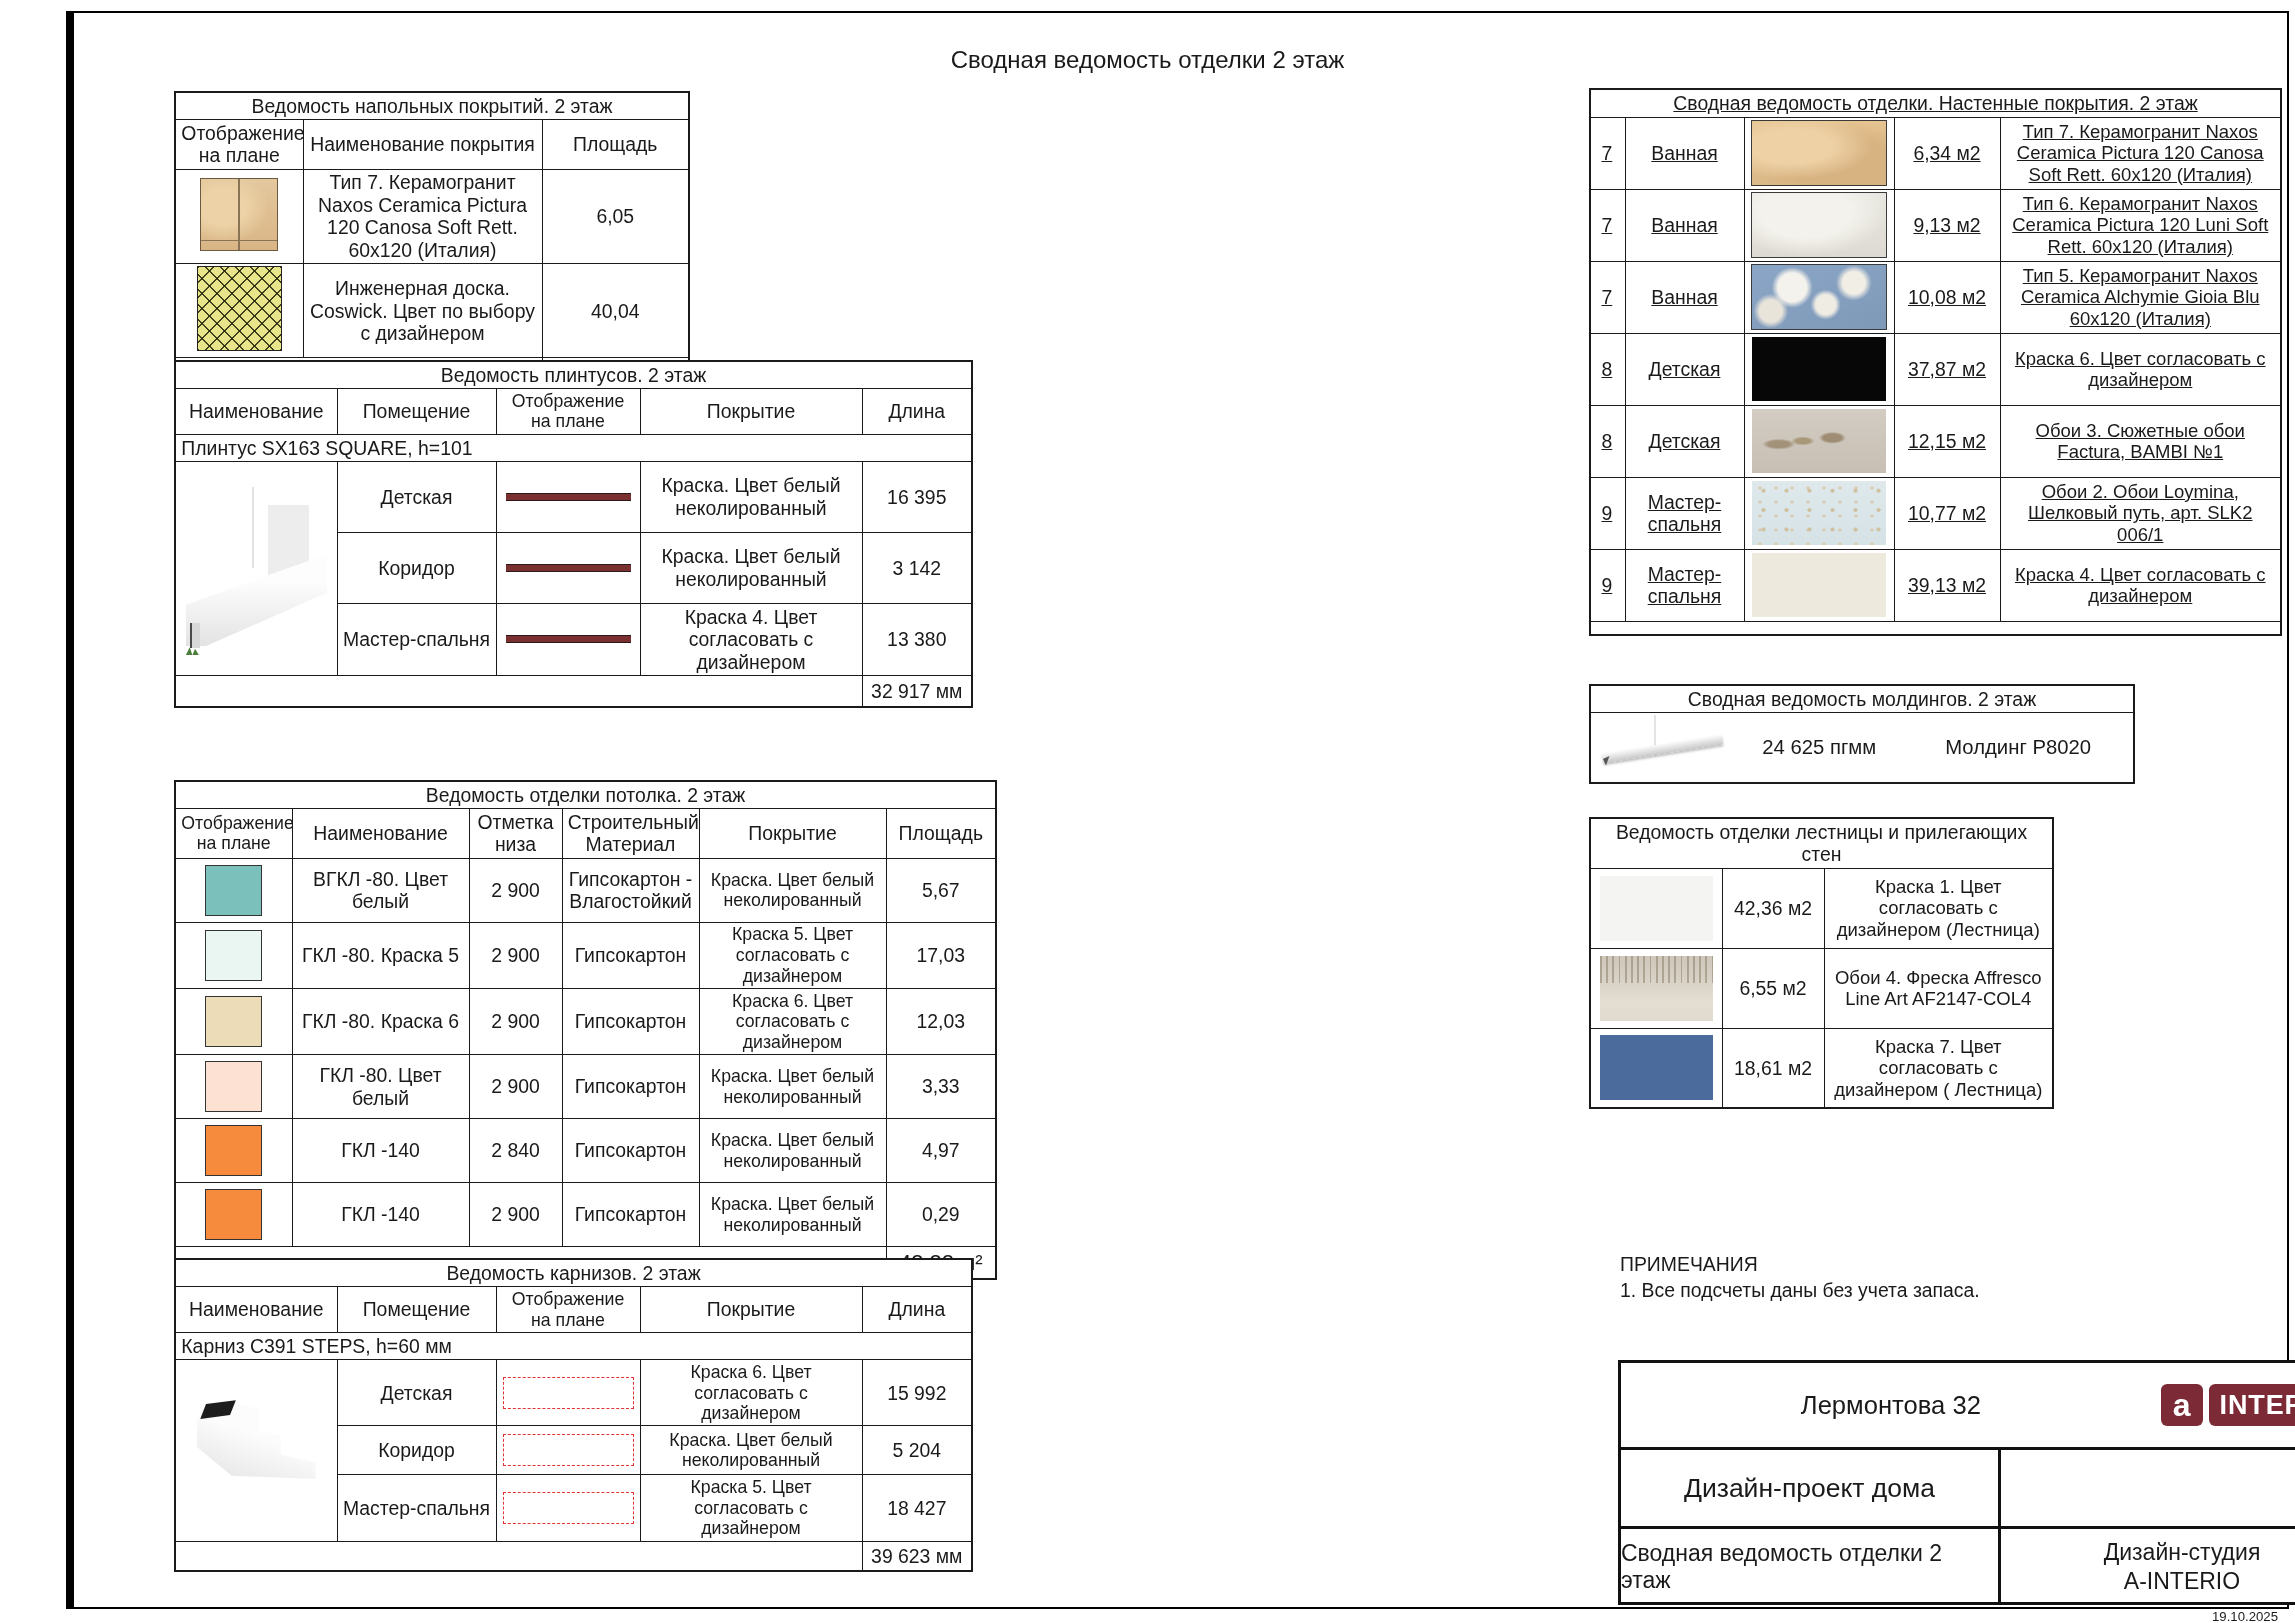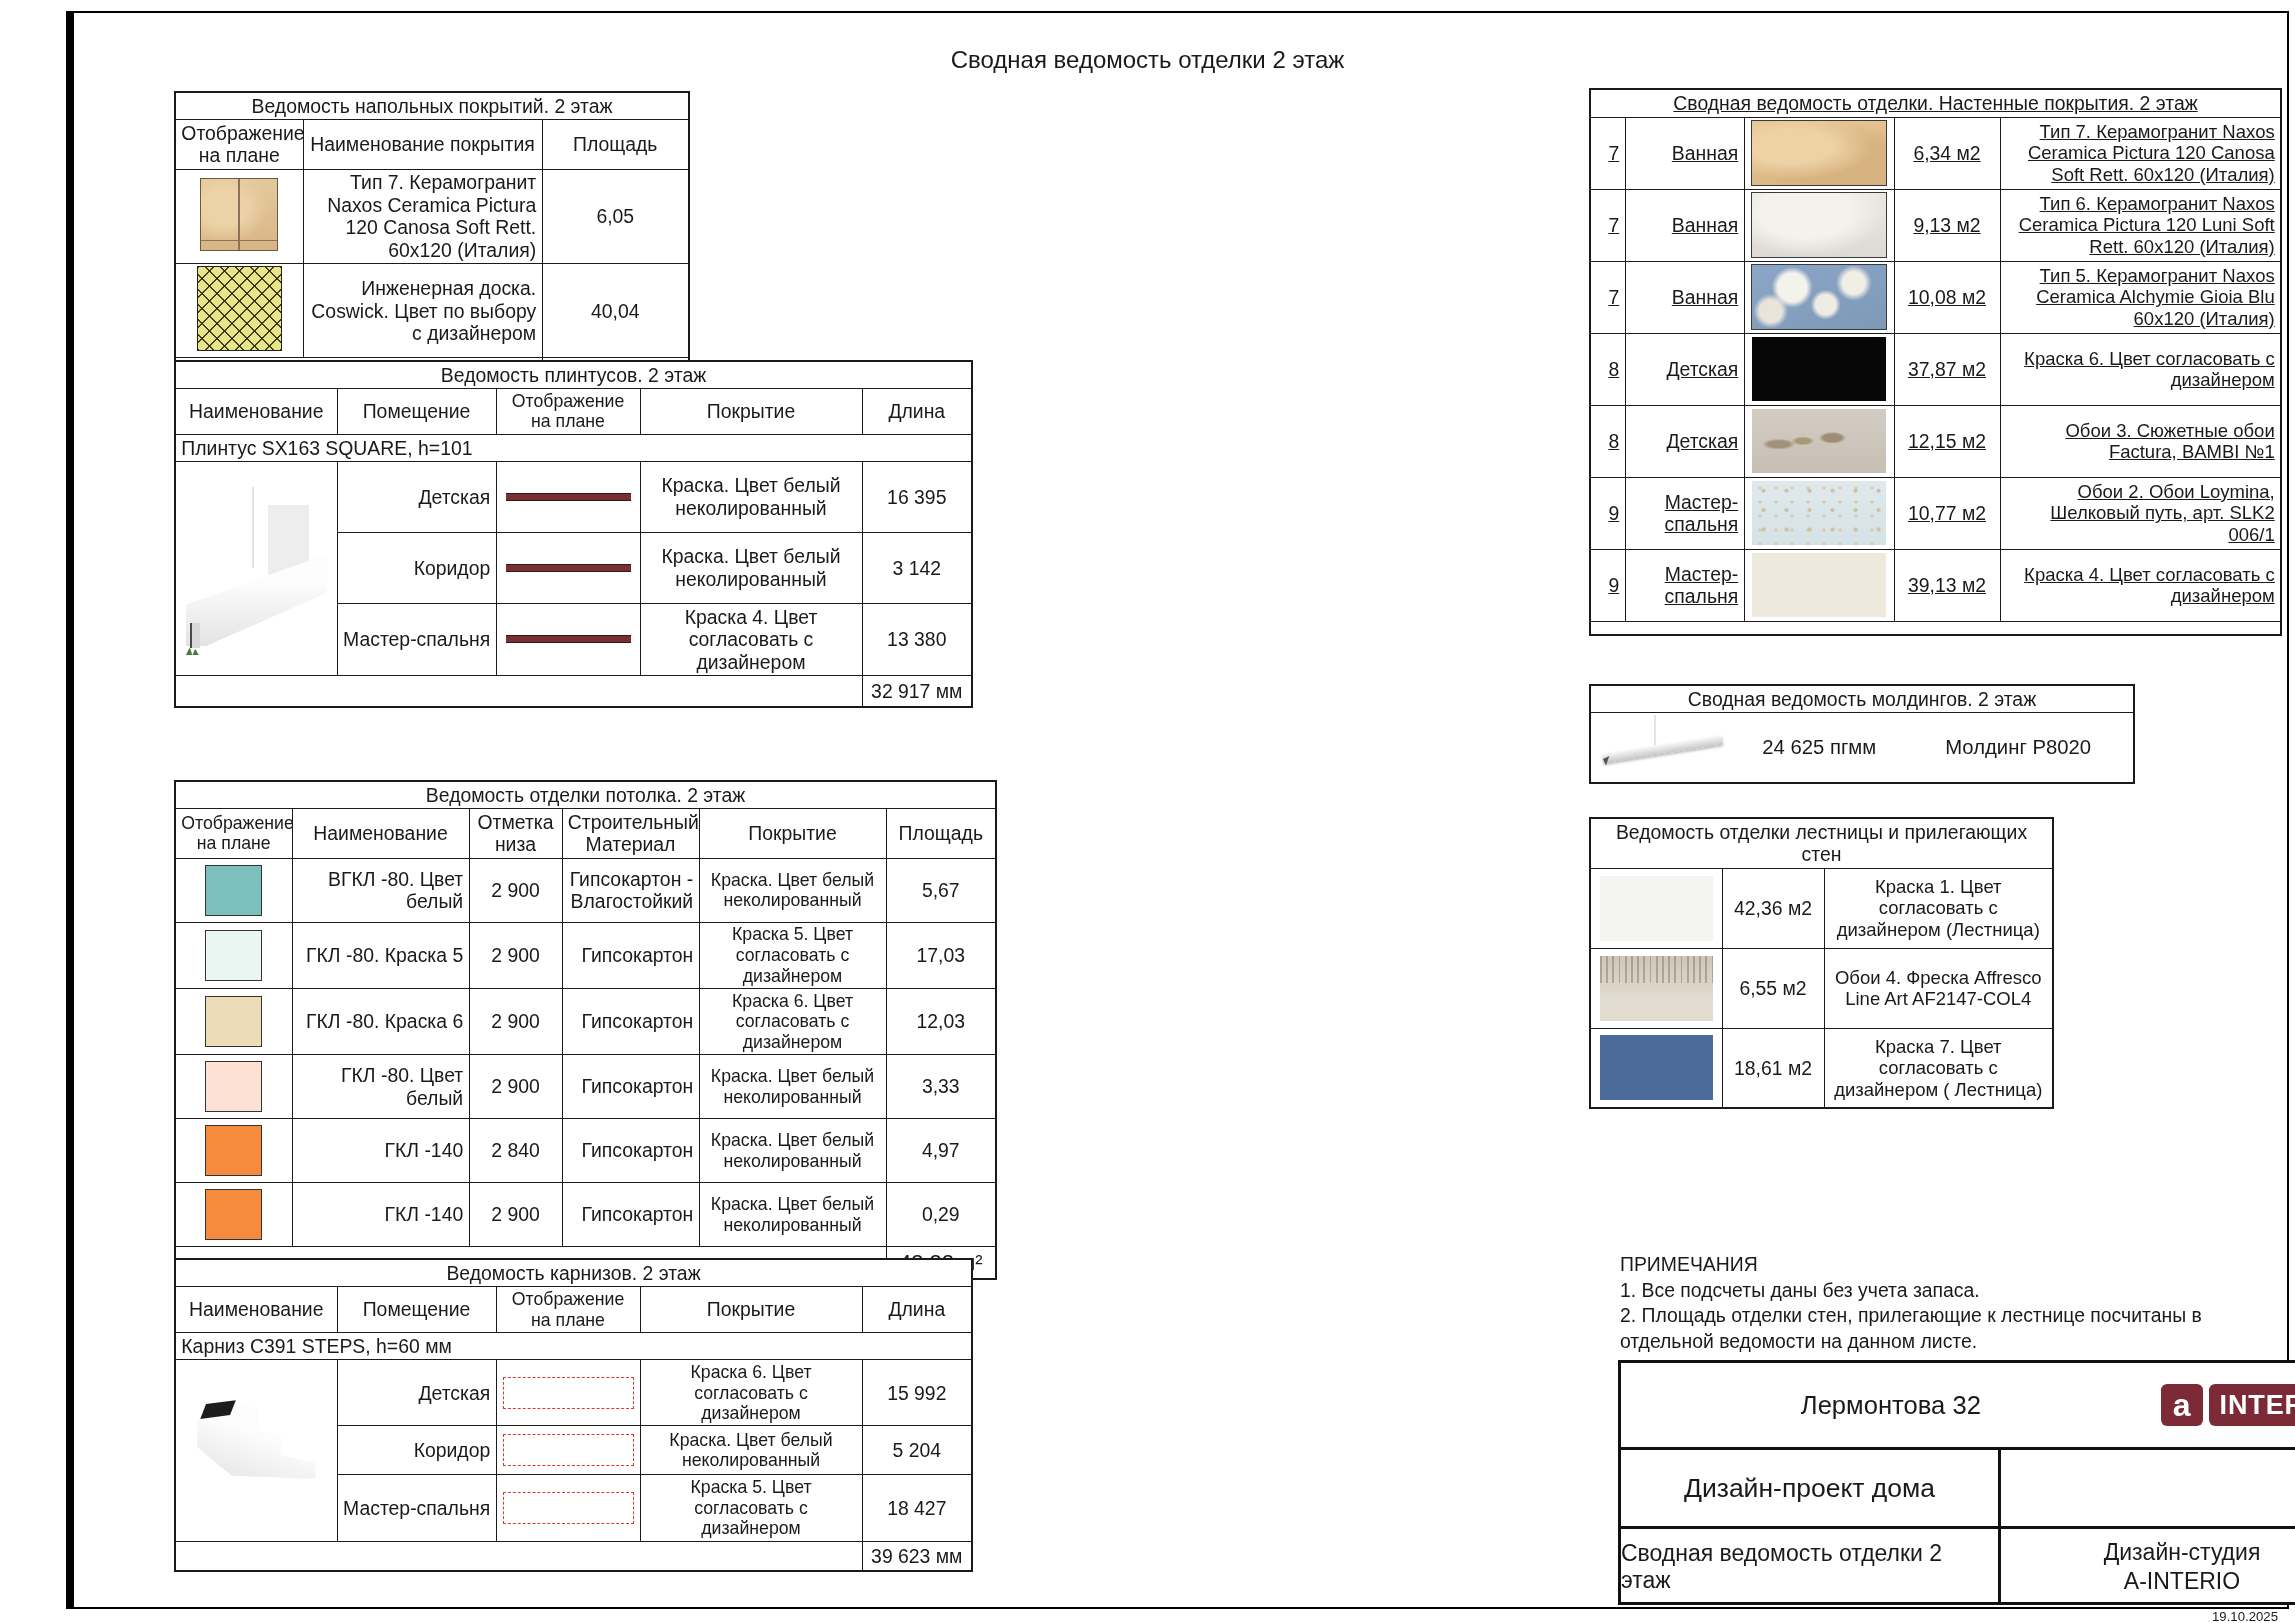--- a/index.html
+++ b/index.html
@@ -5,21 +5,21 @@
   html,body{margin:0;padding:0;background:#fff;}
   body{width:2295px;height:1624px;position:relative;font-family:"Liberation Sans",sans-serif;color:#1a1a1a;}
   .sheet{position:absolute;inset:0;background:#fff;}
   .frame{position:absolute;left:66px;top:10.6px;width:2213px;height:1594px;border:2.2px solid #000;border-left:8px solid #000;}
   .main-title{position:absolute;left:0;top:46px;width:2295px;text-align:center;font-size:24px;}
 
   table.tbl{position:absolute;border-collapse:collapse;table-layout:fixed;background:#fff;border:2.2px solid #1a1a1a;}
   table.tbl td{border:1.3px solid #1a1a1a;font-size:19.4px;line-height:1.16;padding:1.8px 5.3px;vertical-align:middle;overflow:hidden;}
   td.ttl{font-size:20.3px;text-align:center;padding:2.6px 1.8px;}
   td.c{text-align:center;}
-  td.l{text-align:right;padding-left:8.8px;}
+  td.l{text-align:center;padding-left:8.8px;}
   td.num{text-align:center;padding-left:12.4px;}
   td.prod{font-size:19.4px;text-align:left;padding-left:7px;}
   .noV td{border-left:0;border-right:0;}
   .noV td:first-child{border-left:1.3px solid #1a1a1a;}
   .noV td:last-child{border-right:1.3px solid #1a1a1a;}
 
   
   .cs{display:inline-block;width:55px;height:49px;border:1.3px solid #333;vertical-align:middle;}
   .cs-teal{background:#7cc0bb;} .cs-mint{background:#e9f6f1;} .cs-beige{background:#eddcb8;}
   .cs-pink{background:#fde2d3;} .cs-orange{background:#f78b3d;}
@@ -444,21 +444,20 @@
       <td class="c"><span class="ph ph-paint7" style="width:113px;height:65px"></span></td>
       <td class="c">18,61 м2</td>
       <td class="c" style="font-size:18.5px">Краска 7. Цвет согласовать с дизайнером ( Лестница)</td>
     </tr>
   </tbody>
     </table>
 
   <div class="notes">
     <div>ПРИМЕЧАНИЯ</div>
     <div>1. Все подсчеты даны без учета запаса.</div>
-    <div>2. Площадь отделки стен, прилегающие к лестнице посчитаны в отдельной ведомости на данном листе.</div>
   </div>
 
   <div class="tb">
     <div class="tb-row1">
       <div class="tb-addr">Лермонтова 32</div>
       <div class="logo">
         <div class="logo-a">a</div>
         <div class="logo-main">
           <span>INTERI</span>
           <span class="logo-o"></span>

